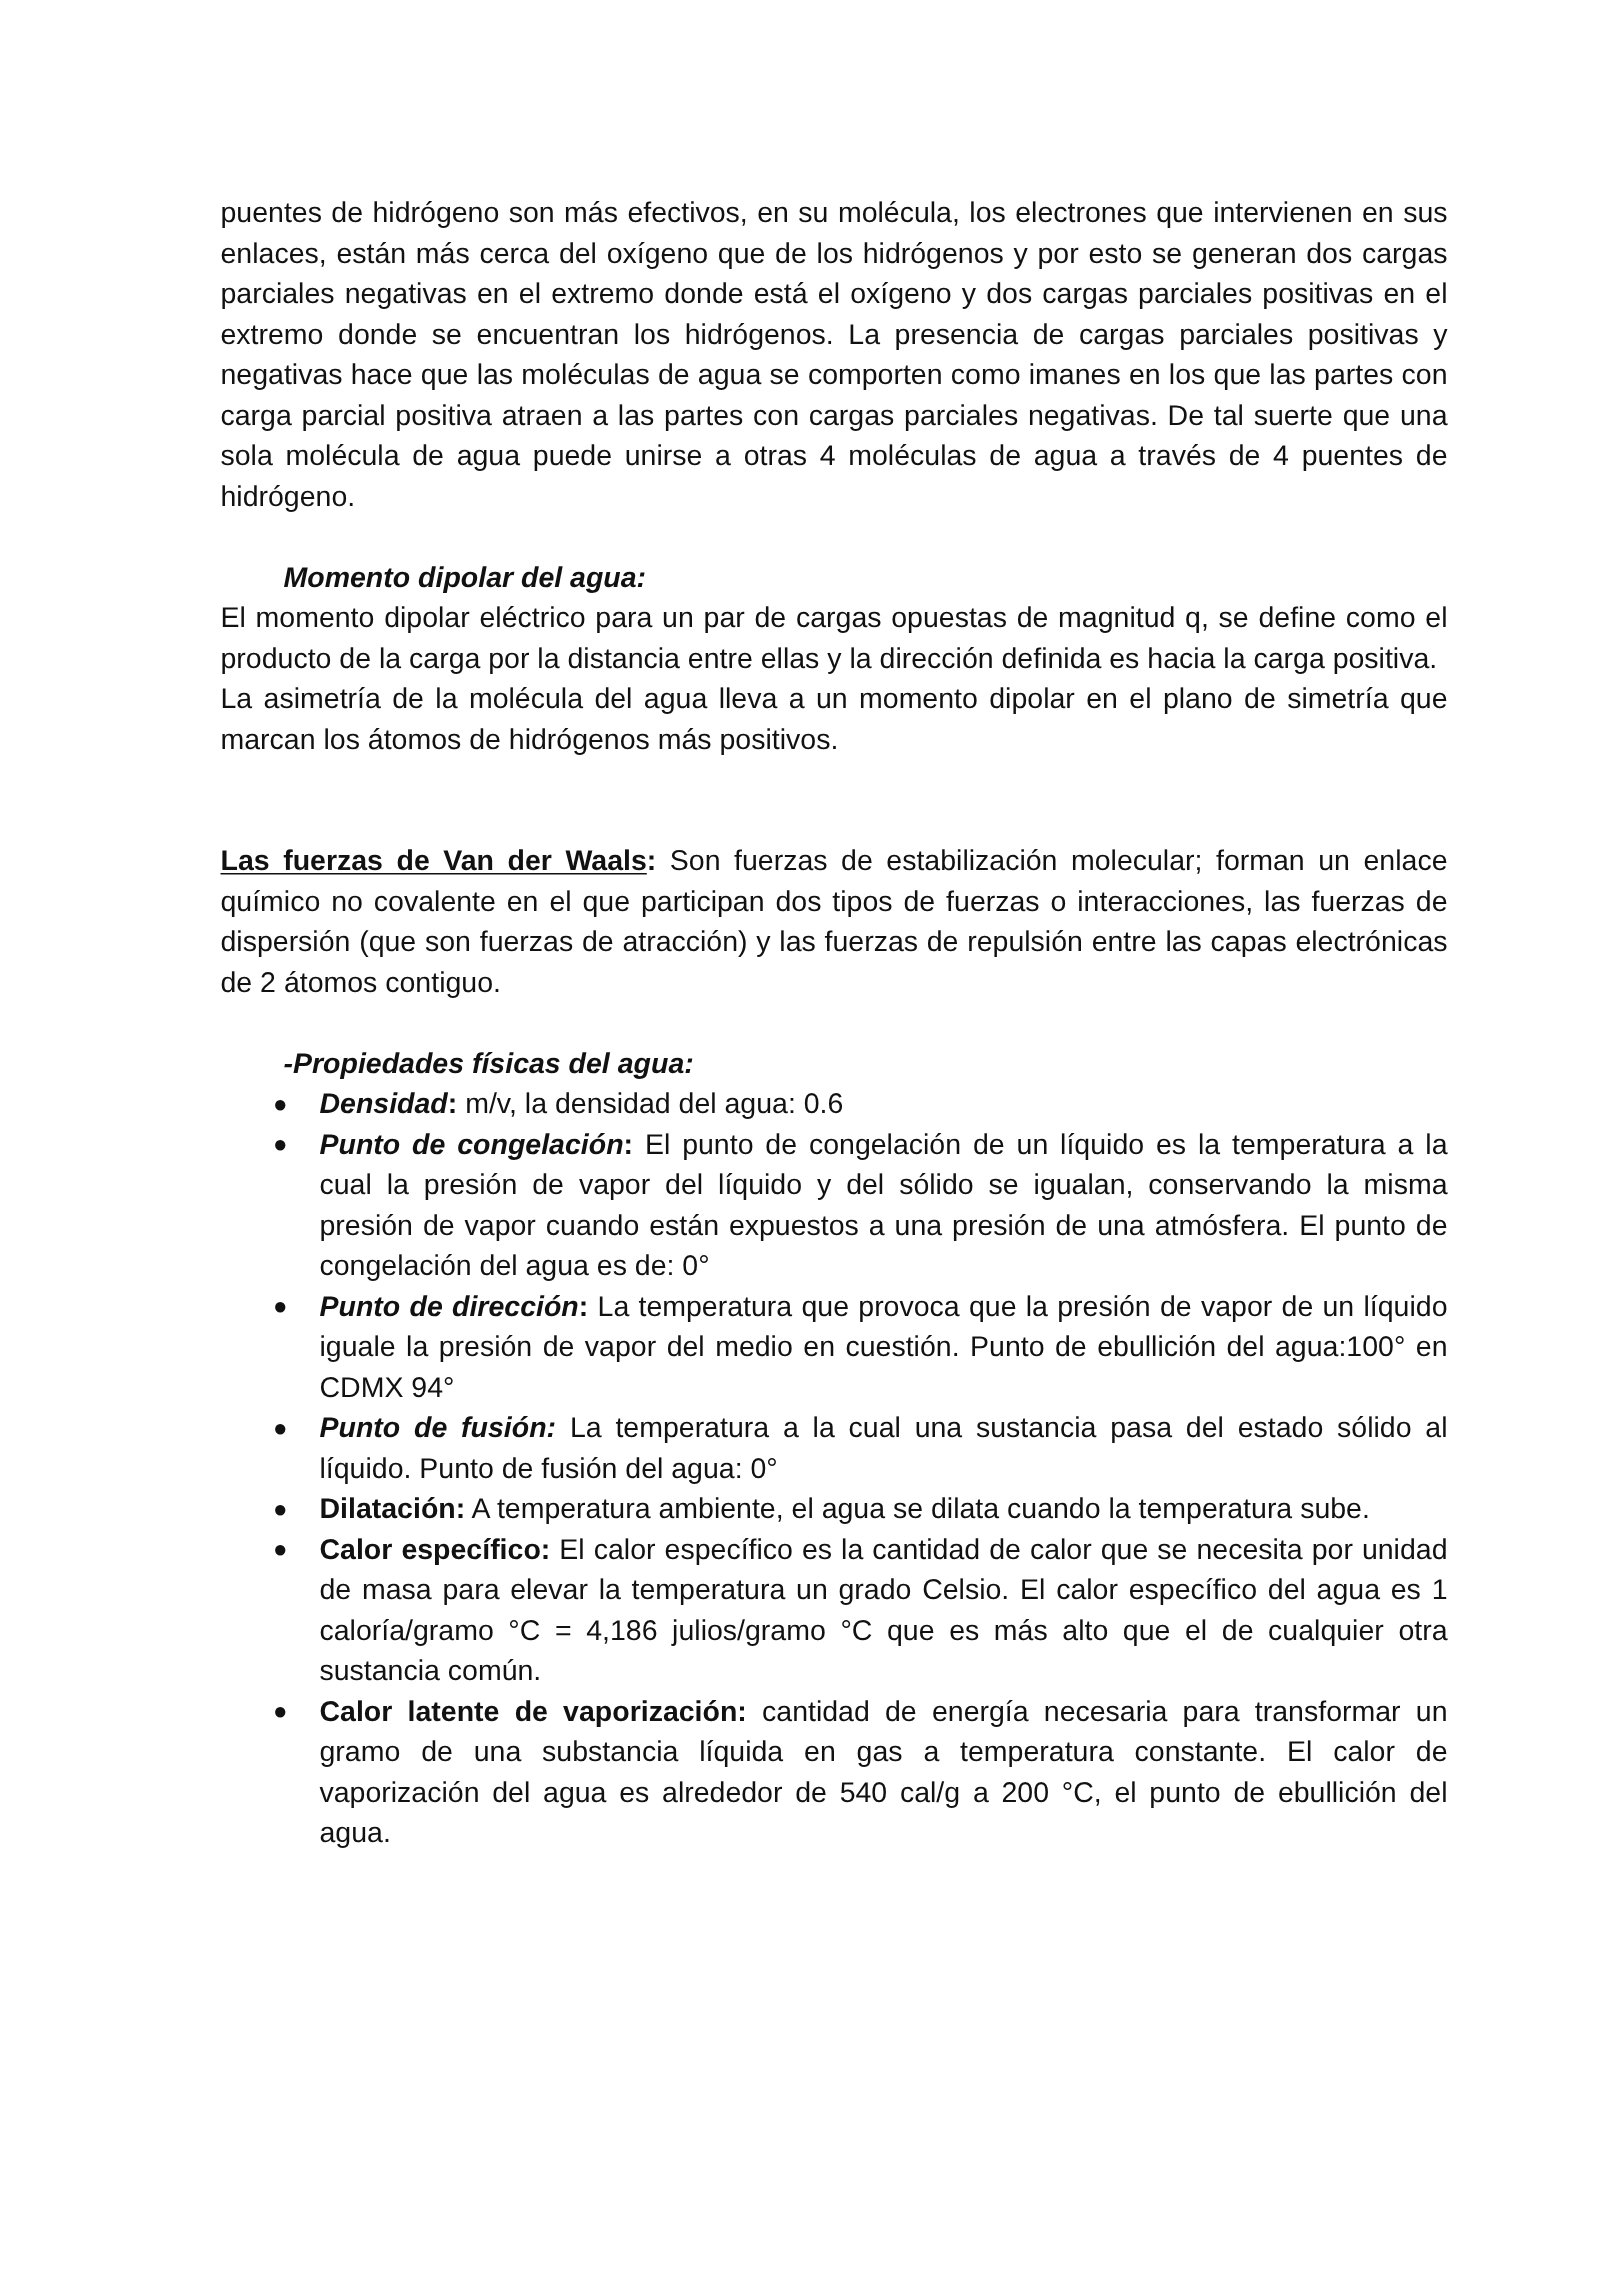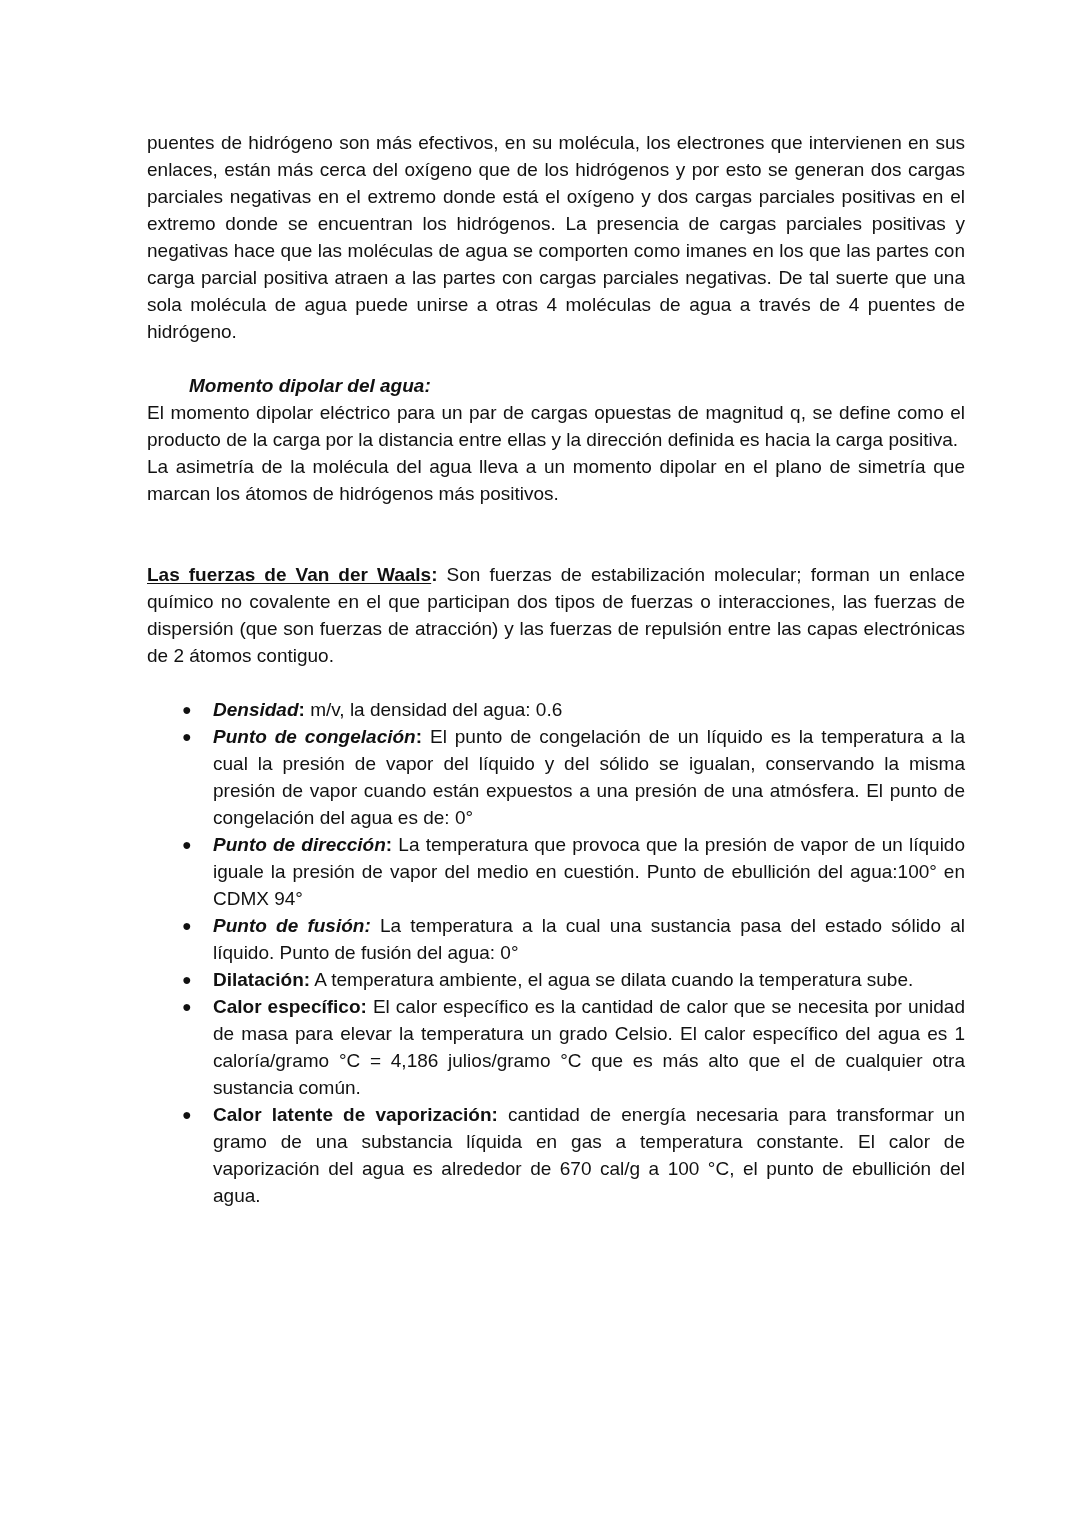--- a/index.html
+++ b/index.html
@@ -72,20 +72,21 @@
 
   <div class="gap"></div>
 
 
   <div class="gap"></div>
 
   <p><span class="term-u">Las fuerzas de Van der Waals</span><span class="b">:</span><span> Son fuerzas de estabilización molecular; forman un enlace químico no covalente en el que participan dos tipos de fuerzas o interacciones, las fuerzas de dispersión (que son fuerzas de atracción) y las fuerzas de repulsión entre las capas electrónicas de 2 átomos contiguo.</span></p>
 
   <div class="gap"></div>
 
+  <p class="heading">-Propiedades físicas del agua:</p>
 
   <ul class="props">
     <li>
       <span class="bullet">●</span><span class="bi">Densidad</span><span class="b">:</span><span> m/v, la densidad del agua: 0.6</span>
     </li>
     <li>
       <span class="bullet">●</span><span class="bi">Punto de congelación</span><span class="b">:</span><span> El punto de congelación de un líquido es la temperatura a la cual la presión de vapor del líquido y del sólido se igualan, conservando la misma presión de vapor cuando están expuestos a una presión de una atmósfera. El punto de congelación del agua es de: 0°</span>
     </li>
     <li>
       <span class="bullet">●</span><span class="bi">Punto de dirección</span><span class="b">:</span><span> La temperatura que provoca que la presión de vapor de un líquido iguale la presión de vapor del medio en cuestión. Punto de ebullición del agua:100° en CDMX 94°</span>
@@ -93,17 +94,17 @@
     <li>
       <span class="bullet">●</span><span class="bi">Punto de fusión:</span><span class="b"></span><span> La temperatura a la cual una sustancia pasa del estado sólido al líquido. Punto de fusión del agua: 0°</span>
     </li>
     <li>
       <span class="bullet">●</span><span class="b">Dilatación:</span><span class="b"></span><span> A temperatura ambiente, el agua se dilata cuando la temperatura sube.</span>
     </li>
     <li>
       <span class="bullet">●</span><span class="b">Calor específico:</span><span class="b"></span><span> El calor específico es la cantidad de calor que se necesita por unidad de masa para elevar la temperatura un grado Celsio. El calor específico del agua es 1 caloría/gramo °C = 4,186 julios/gramo °C que es más alto que el de cualquier otra sustancia común.</span>
     </li>
     <li>
-      <span class="bullet">●</span><span class="b">Calor latente de vaporización:</span><span class="b"></span><span> cantidad de energía necesaria para transformar un gramo de una substancia líquida en gas a temperatura constante. El calor de vaporización del agua es alrededor de 670 cal/g a 100 °C, el punto de ebullición del agua.</span>
+      <span class="bullet">●</span><span class="b">Calor latente de vaporización:</span><span class="b"></span><span> cantidad de energía necesaria para transformar un gramo de una substancia líquida en gas a temperatura constante. El calor de vaporización del agua es alrededor de 540 cal/g a 200 °C, el punto de ebullición del agua.</span>
     </li>
   </ul>
 
 </div>
 
 </body></html>

